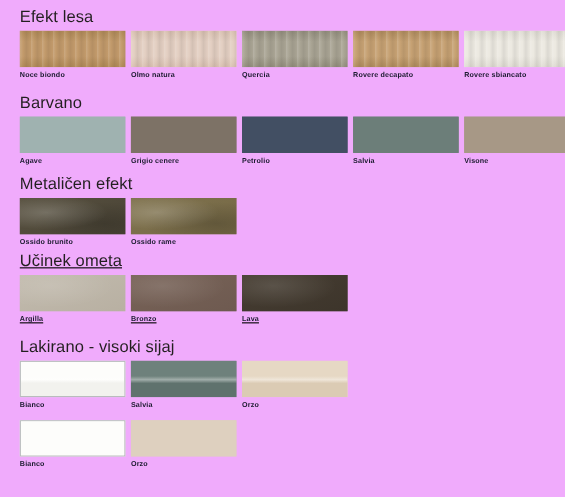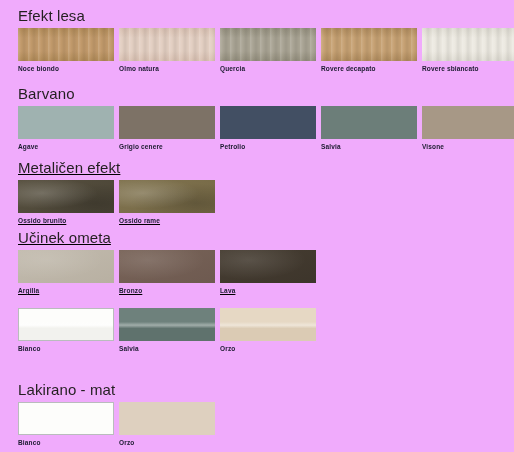--- a/index.html
+++ b/index.html
@@ -68,21 +68,21 @@
     line-height: 9px;
     padding-top: 3px;
     white-space: nowrap;
   }
   .bordered {
     border: 1px solid #b9bcbd;
   }
   
   .sec-wood    { position: absolute; left: 0; top: 8px; }
   .sec-color   { position: absolute; left: 0; top: 86px; }
-  .sec-metal   { position: absolute; left: 0; top: 160px; text-decoration: underline; }
+  .sec-metal   { position: absolute; left: 0; top: 160px; }
   .sec-plaster { position: absolute; left: 0; top: 230px; text-decoration: underline; }
   .sec-gloss   { position: absolute; left: 0; top: 308px; }
   .sec-matte   { position: absolute; left: 0; top: 382px; }
 </style>
 </head>
 <body>
 
 <div id="catalog">
 
   <div class="section sec-wood">
@@ -193,20 +193,21 @@
       <div class="swatch-cell">
         <div class="swatch" style="background: rgb(70, 61, 50);">
             <div class="grain" style="background: radial-gradient(at 30% 30%, rgba(255, 255, 255, 0.12) 0%, rgba(255, 255, 255, 0) 60%), linear-gradient(160deg, rgb(70, 61, 50) 0%, rgb(61, 53, 43) 100%);"></div>
           </div>
         <div class="swatch-label">Lava</div>
       </div>
     </div>
   </div>
 
   <div class="section sec-gloss">
+    <div class="section-title">Lakirano - visoki sijaj</div>
     <div class="swatch-row">
       <div class="swatch-cell">
         <div class="swatch bordered" style="background: rgb(253, 253, 251);">
             <div class="grain" style="background: linear-gradient(rgb(253, 253, 251) 0%, rgb(253, 253, 251) 42%, rgba(255, 255, 255, 0.35) 52%, rgb(242, 242, 238) 62%, rgb(242, 242, 238) 100%);"></div>
           </div>
         <div class="swatch-label">Bianco</div>
       </div>
       <div class="swatch-cell">
         <div class="swatch" style="background: rgb(110, 129, 124);">
             <div class="grain" style="background: linear-gradient(rgb(110, 129, 124) 0%, rgb(110, 129, 124) 42%, rgba(255, 255, 255, 0.35) 52%, rgb(95, 114, 109) 62%, rgb(95, 114, 109) 100%);"></div>
@@ -216,21 +217,20 @@
       <div class="swatch-cell">
         <div class="swatch" style="background: rgb(230, 216, 196);">
             <div class="grain" style="background: linear-gradient(rgb(230, 216, 196) 0%, rgb(230, 216, 196) 42%, rgba(255, 255, 255, 0.35) 52%, rgb(219, 203, 180) 62%, rgb(219, 203, 180) 100%);"></div>
           </div>
         <div class="swatch-label">Orzo</div>
       </div>
     </div>
   </div>
 
   <div class="section sec-matte">
-    <div class="section-title">Lakirano - mat</div>
     <div class="swatch-row">
       <div class="swatch-cell">
         <div class="swatch bordered" style="background: rgb(253, 253, 251);">
             <div class="grain" style="background: rgb(253, 253, 251);"></div>
           </div>
         <div class="swatch-label">Bianco</div>
       </div>
       <div class="swatch-cell">
         <div class="swatch" style="background: rgb(222, 208, 191);">
             <div class="grain" style="background: rgb(222, 208, 191);"></div>

